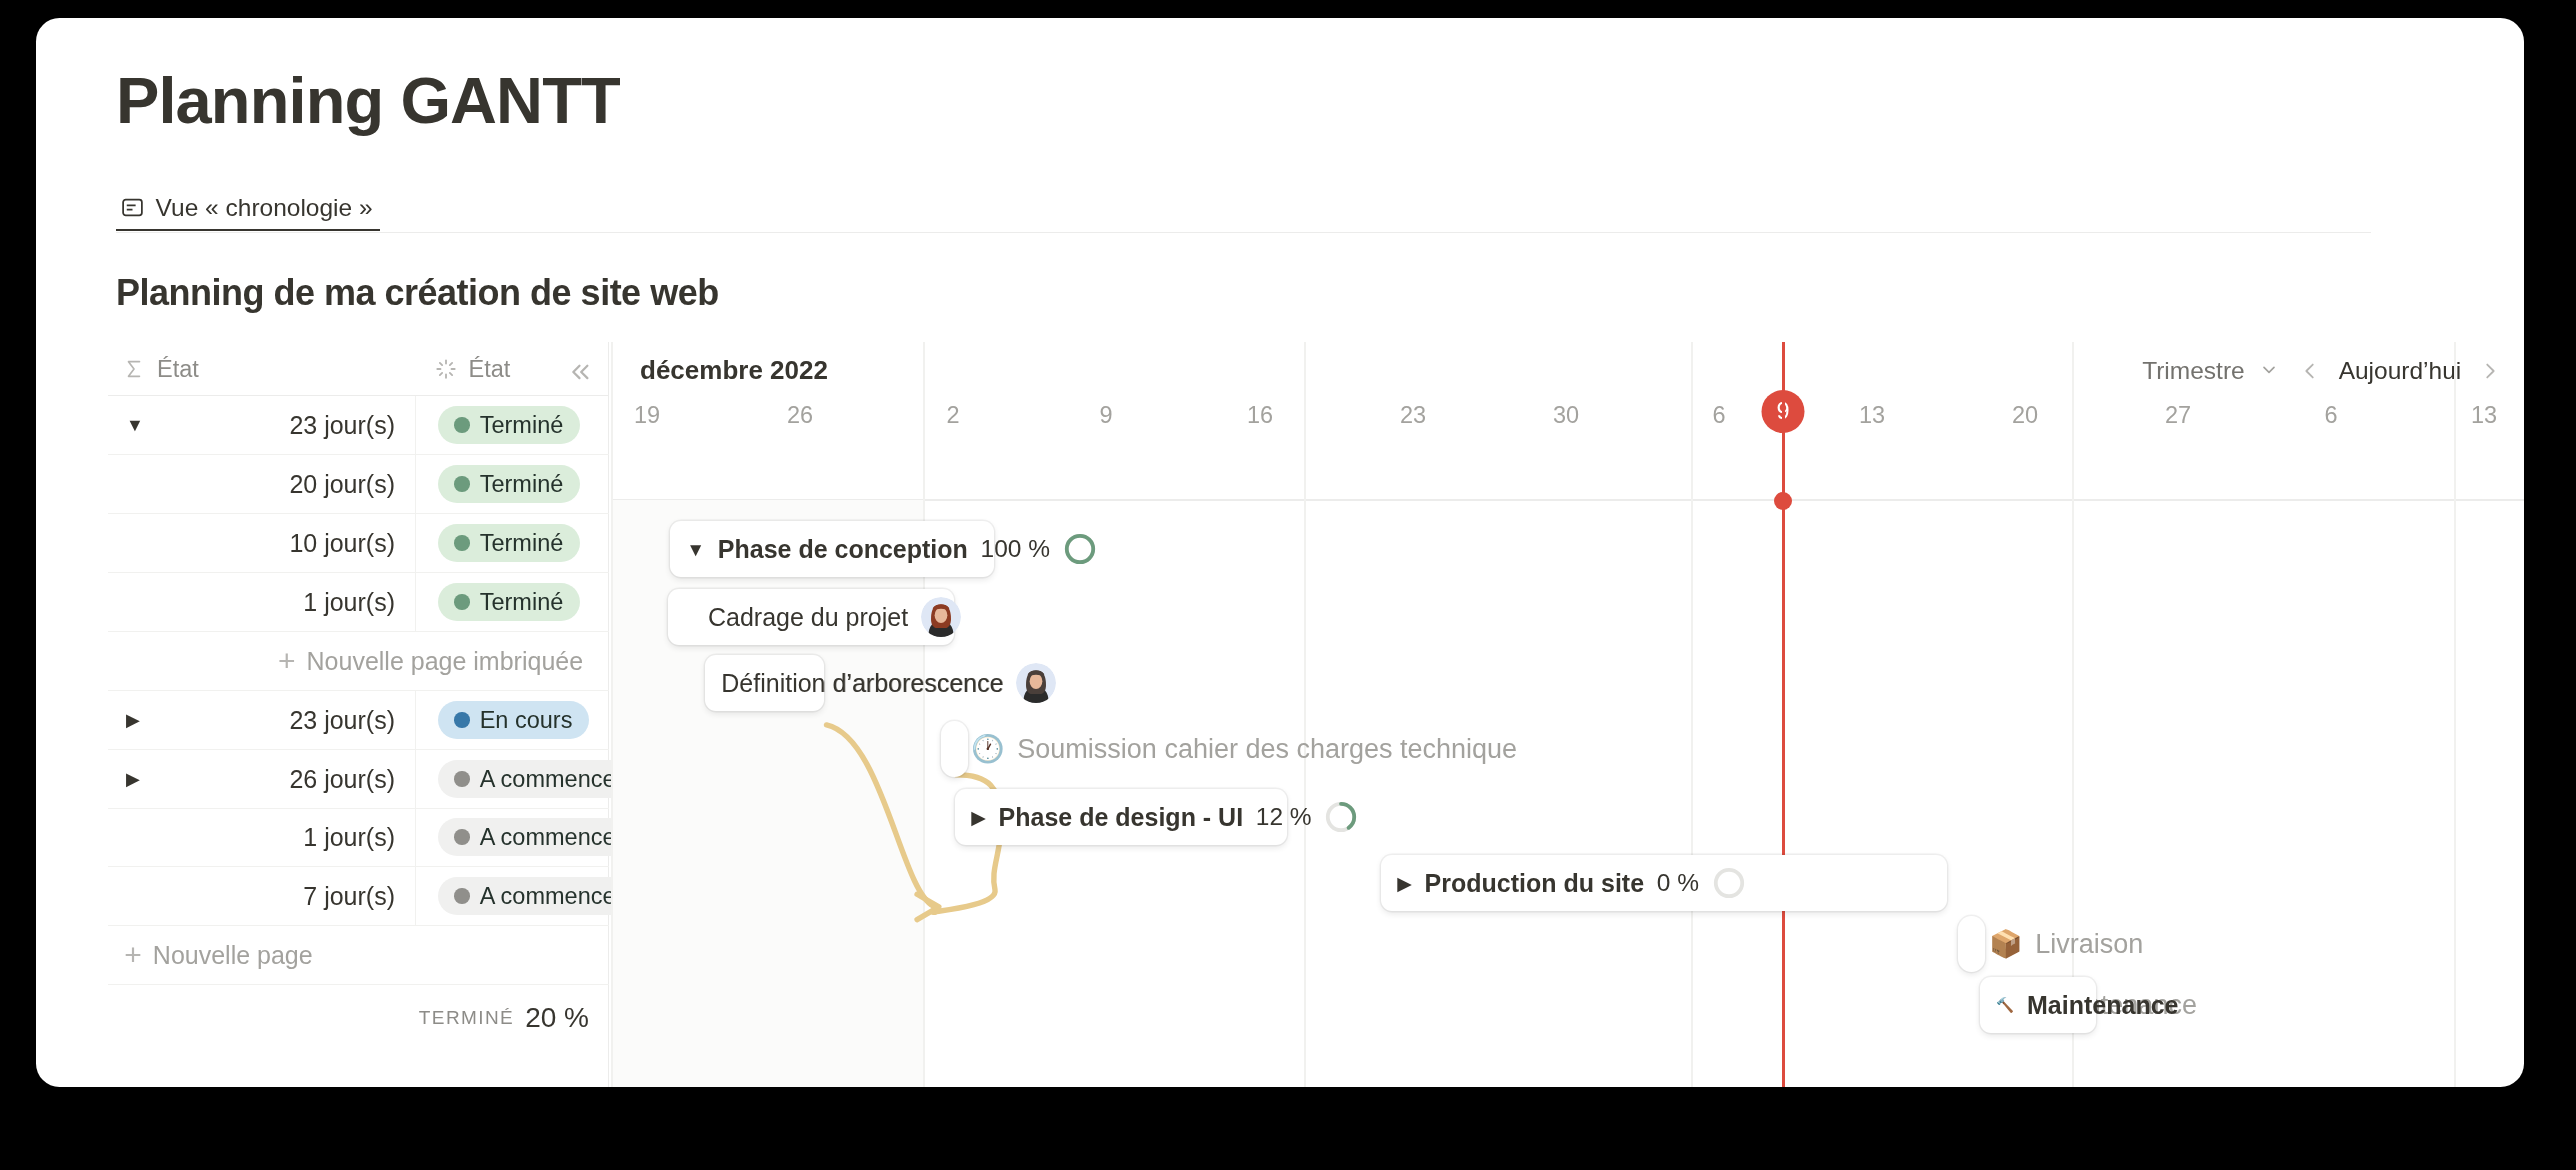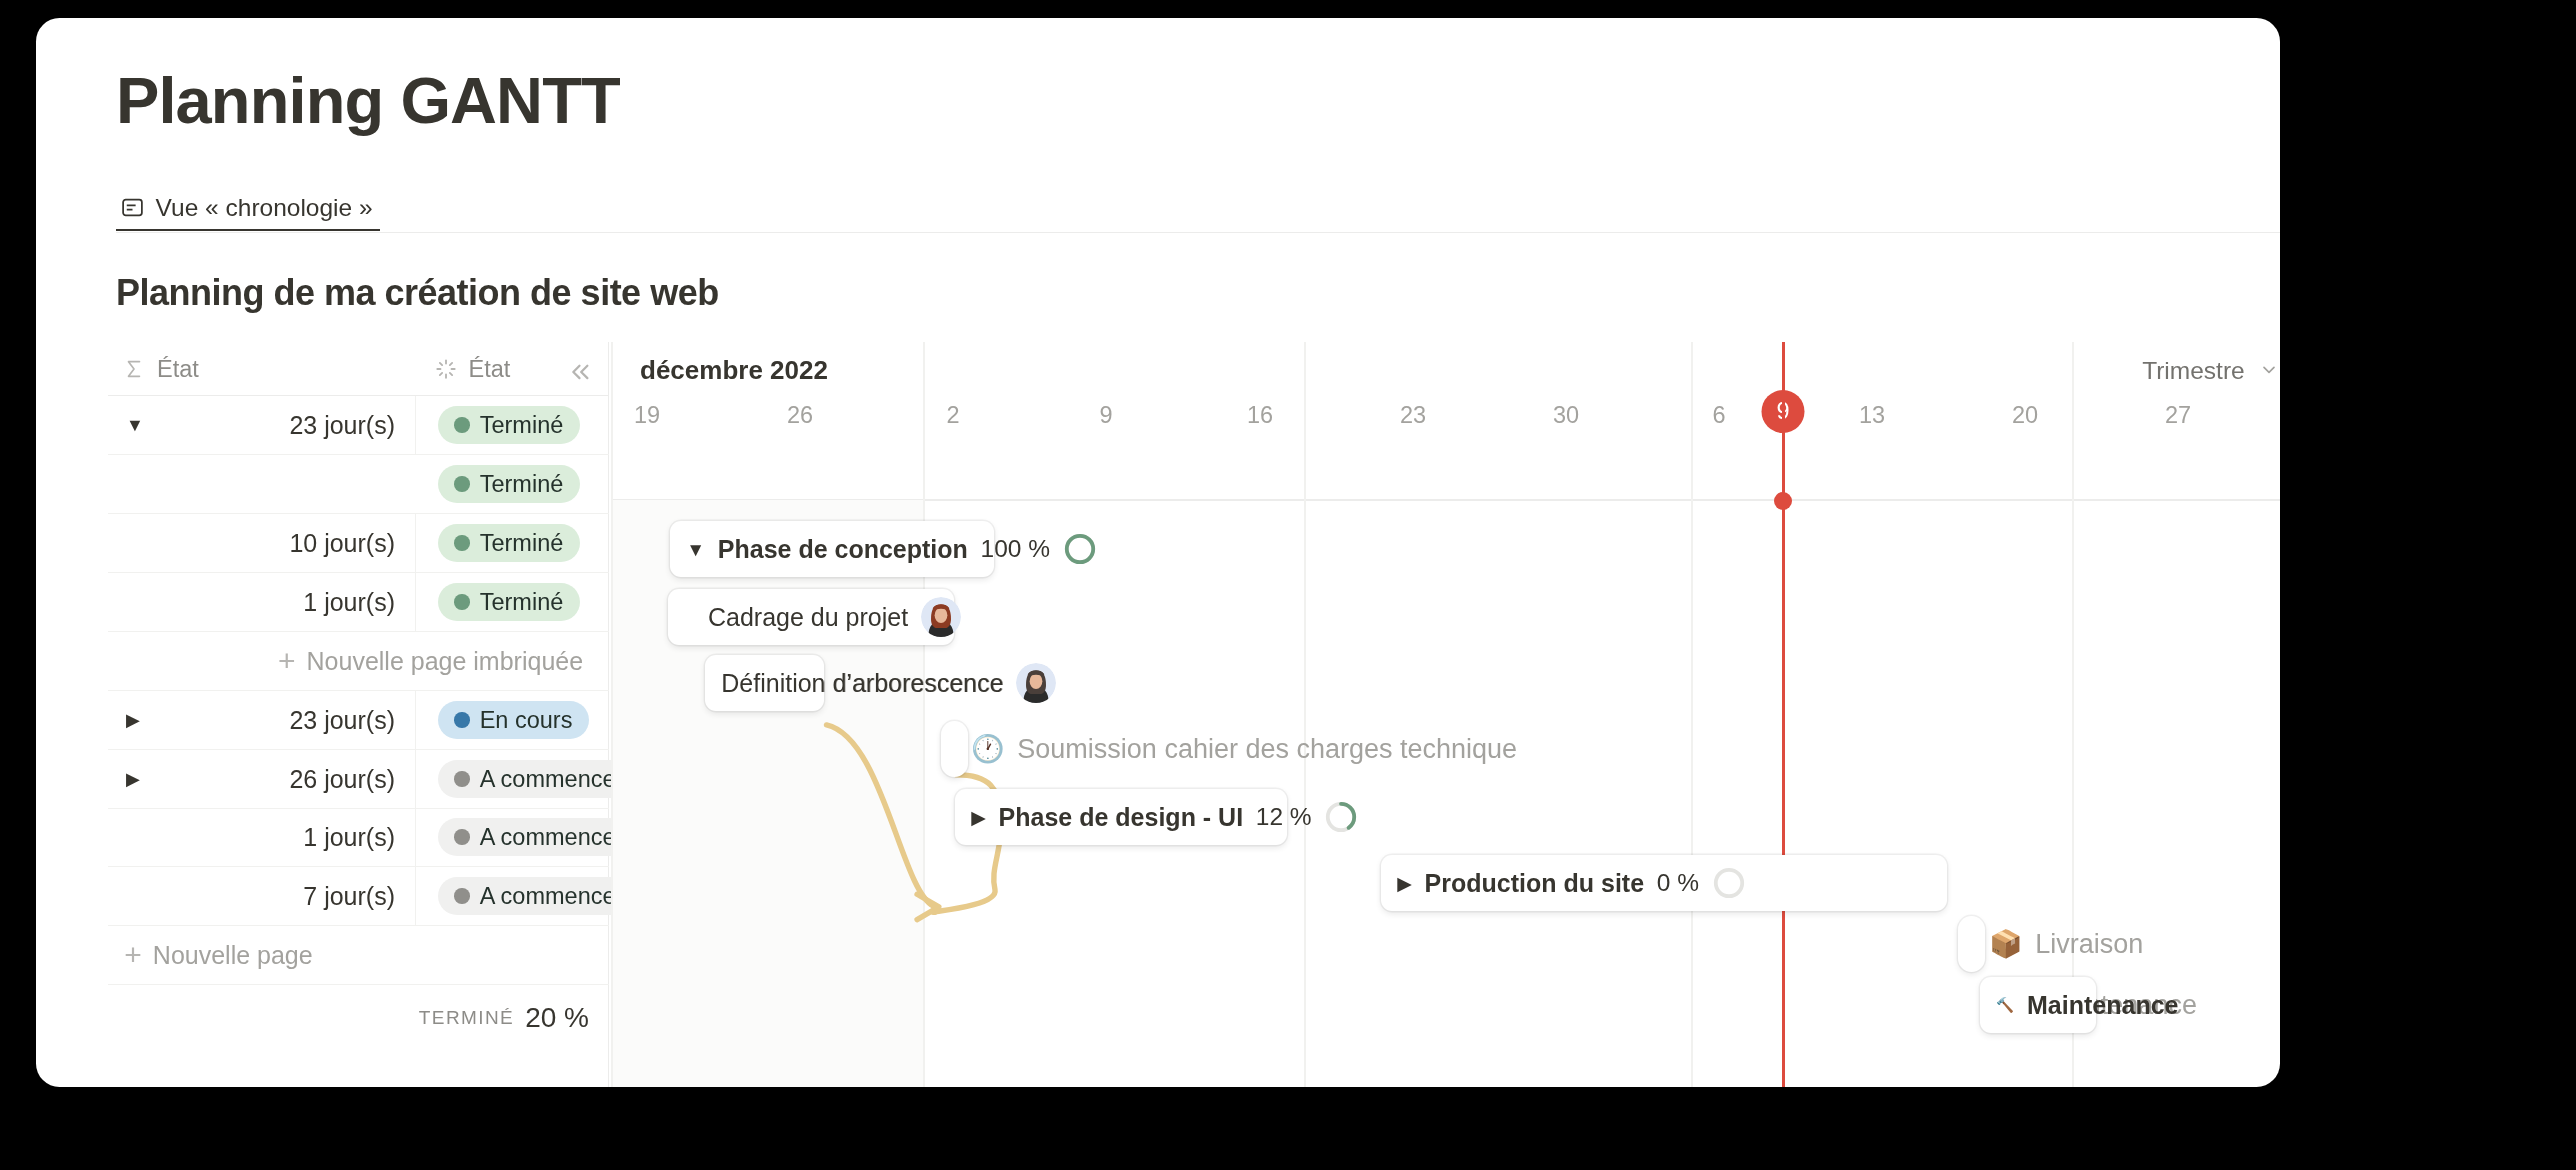--- a/index.html
+++ b/index.html
@@ -5,21 +5,21 @@
   * { box-sizing: border-box; margin: 0; padding: 0; }
   html, body {
     width: 2576px; height: 1170px;
     background: #000000;
     font-family: "Liberation Sans", sans-serif;
     overflow: hidden;
   }
   #app {
     position: absolute;
     left: 36px; top: 18px;
-    width: 2244px; height: 1069px;
+    width: 2488px; height: 1069px;
     background: #ffffff;
     border-radius: 23.5px;
     overflow: hidden;
   }
 
   
   .page-title {
     position: absolute; left: 80px; top: 50px;
     font-size: 65px; font-weight: bold; color: #37352f;
     letter-spacing: -0.9px; line-height: 1;
@@ -275,20 +275,23 @@
               <span>23 jour(s)</span>
             </div>
             <div class="cell-state">
               <span class="pill green">
                 <span class="dot"></span>
                 <span>Terminé</span>
               </span>
             </div>
           </div>
           <div class="trow" style="top: 113px;">
+            <div class="cell-dur">
+              <span>20 jour(s)</span>
+            </div>
             <div class="cell-state">
               <span class="pill green">
                 <span class="dot"></span>
                 <span>Terminé</span>
               </span>
             </div>
           </div>
           <div class="trow" style="top: 172px;">
             <div class="cell-dur">
               <span>10 jour(s)</span>

